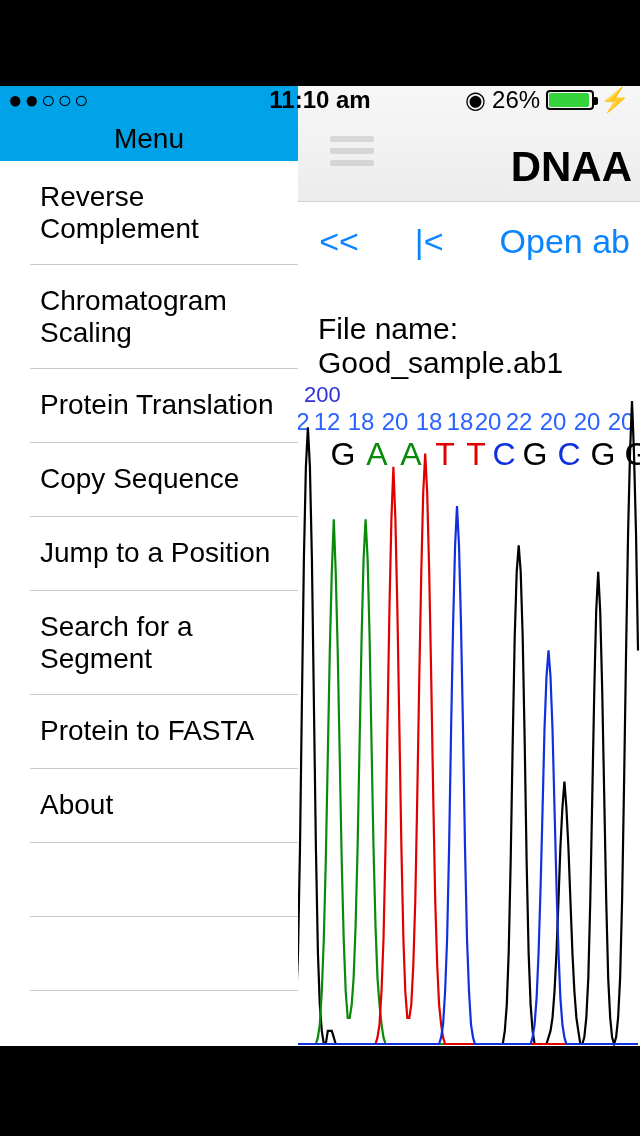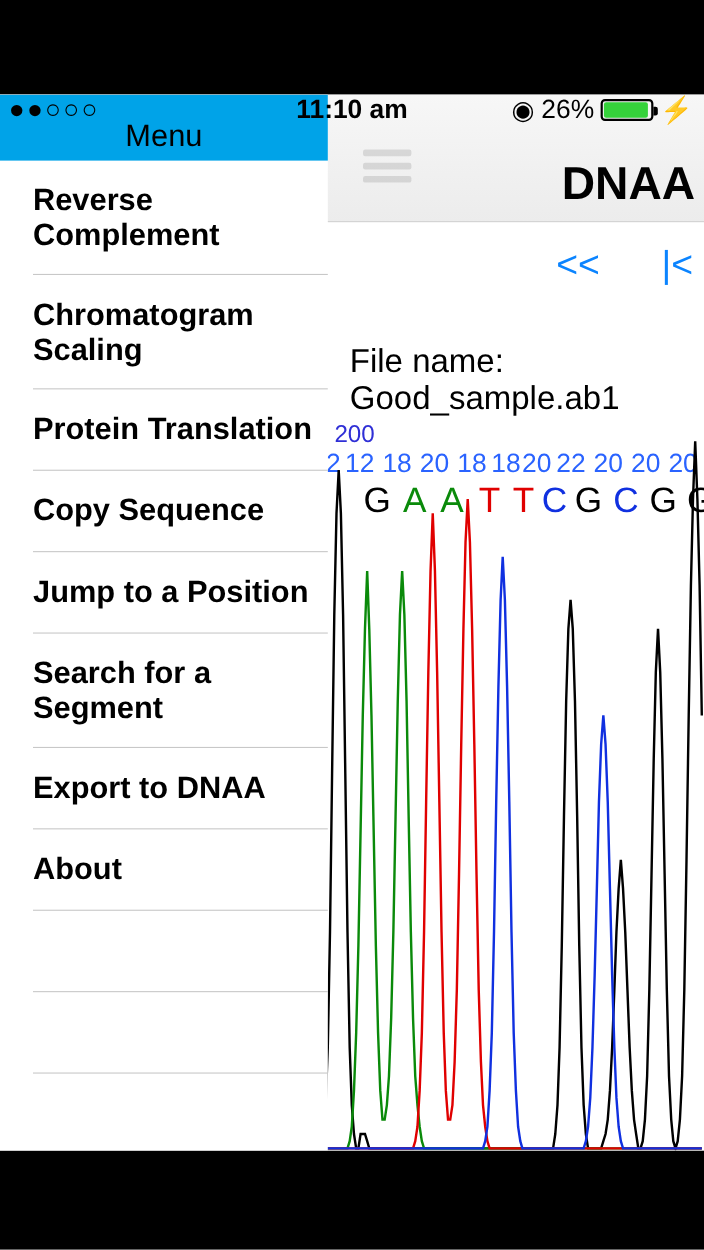--- a/index.html
+++ b/index.html
@@ -106,39 +106,38 @@
 
   
   .drawer {
     position: absolute;
     top: 0; left: 0;
     width: 298px;
     height: 960px;
     background: #fff;
   }
   .drawer-header {
-    height: 60px;
+    height: 75px;
     background: #00a3e8;
     display: flex;
     align-items: flex-end;
     justify-content: center;
     padding-bottom: 6px;
   }
   .drawer-header span {
     font-size: 28px;
     color: #000;
   }
   .drawer ul { list-style: none; }
   .drawer li {
-    padding: 20px 0 20px 30px;
+    padding: 20px 0 20px 40px;
     font-size: 28px;
     color: #000;
     position: relative;
     min-height: 74px;
-    font-weight: bold;
   }
   .drawer li::after {
     content: "";
     position: absolute;
     left: 30px; right: 0; bottom: 0;
     height: 1px;
     background: #c8c8c8;
   }
   .drawer li.empty { height: 74px; }
 
@@ -188,20 +187,21 @@
       <div class="hamburger">
         <span></span>
           <span></span>
           <span></span>
       </div>
       <div class="app-title">DNAA</div>
     </div>
     <div class="toolbar">
       <span>&lt;&lt;</span>
       <span>|&lt;</span>
+      <span>Open ab</span>
     </div>
     <div class="file-line">
       <span>File name:</span>
       <span>Good_sample.ab1</span>
     </div>
     <div class="pos-marker">200</div>
     <div class="qual-row" id="qual-row"><span class="q0">2</span><span class="q">12</span><span class="q">18</span><span class="q">20</span><span class="q">18</span><span class="qp">18</span><span class="qp">20</span><span class="q">22</span><span class="q">20</span><span class="q">20</span><span class="q">20</span></div>
     <div class="base-row" id="base-row"><span class="b0">&nbsp;</span><span class="b baseG">G</span><span class="b baseA">A</span><span class="b baseA">A</span><span class="b baseT">T</span><span class="bp baseT">T</span><span class="bp baseC">C</span><span class="b baseG">G</span><span class="b baseC">C</span><span class="b baseG">G</span><span class="b baseG">G</span></div>
 
     <div class="chrom-area">
@@ -218,21 +218,21 @@
     <div class="drawer-header">
       <span>Menu</span>
     </div>
     <ul id="drawer-list">
         <li>Reverse Complement</li>
         <li>Chromatogram Scaling</li>
         <li>Protein Translation</li>
         <li>Copy Sequence</li>
         <li>Jump to a Position</li>
         <li>Search for a Segment</li>
-        <li>Export to DNAA</li>
+        <li>Protein to FASTA</li>
         <li>About</li>
         <li class="empty"></li>
         <li class="empty"></li>
         <li class="empty"></li>
       </ul>
   </div>
 
   <div class="statusbar">
     <span class="dots">●●○○○</span>
     <span class="time">11:10 am</span>

